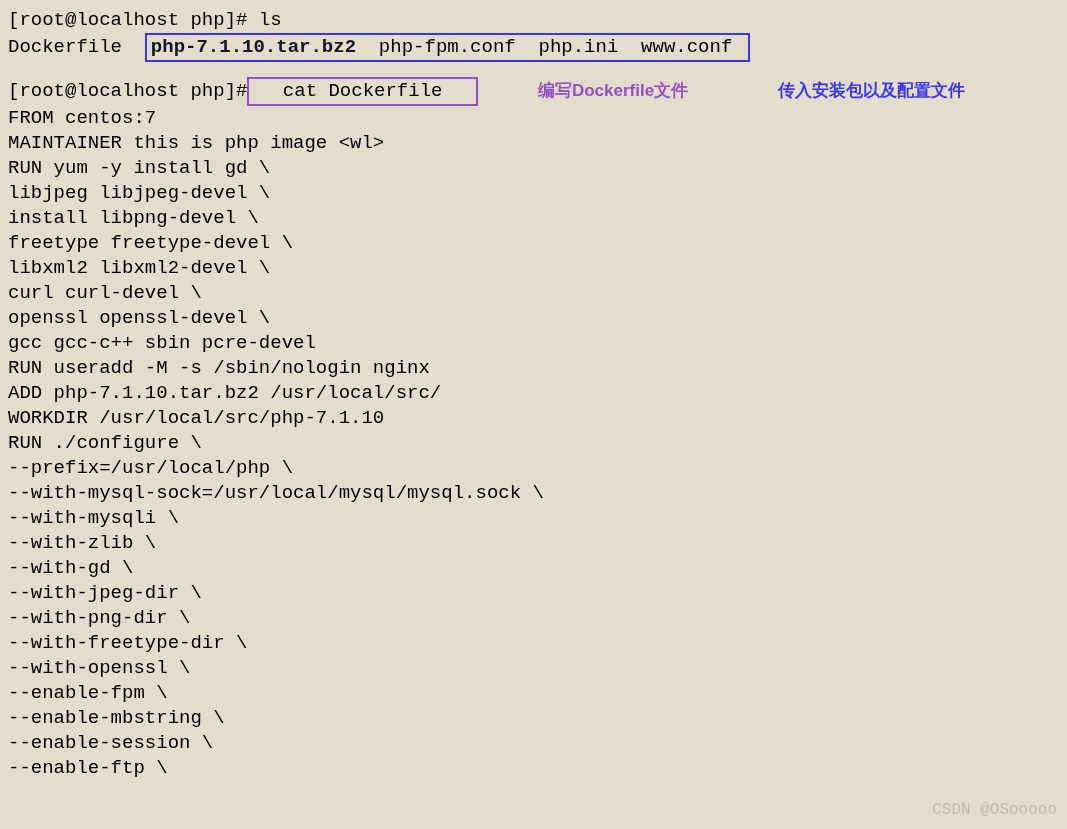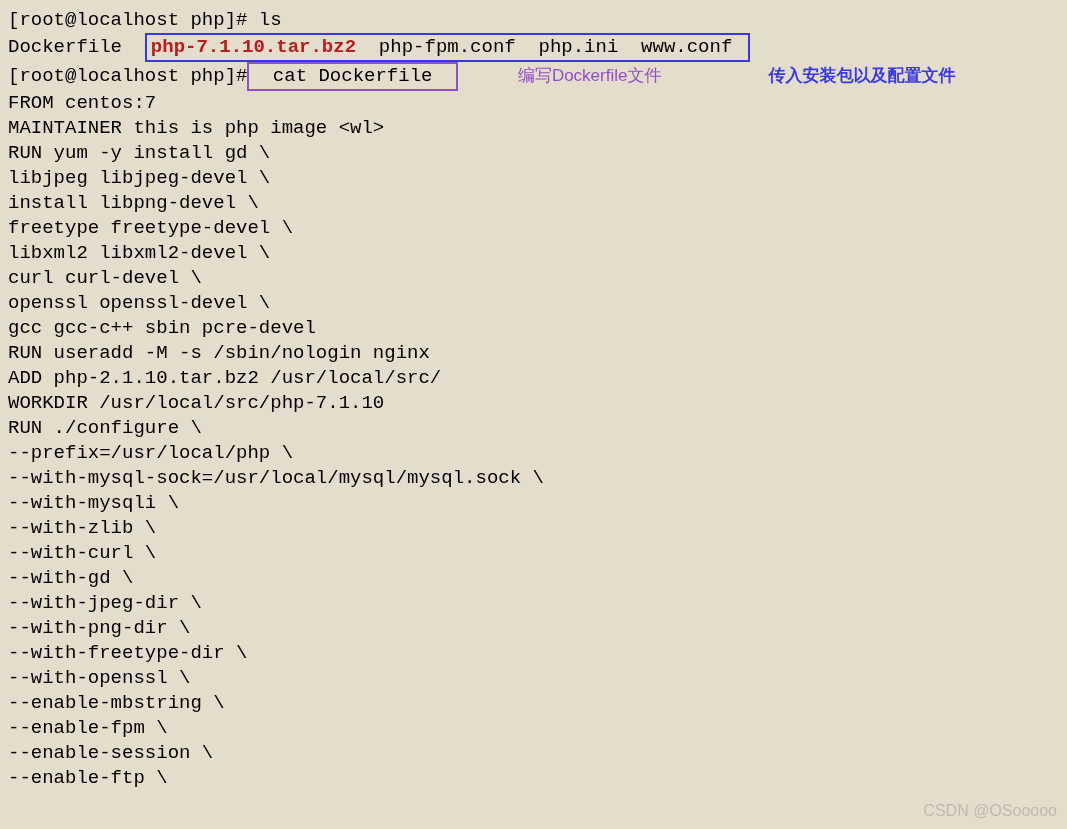--- a/index.html
+++ b/index.html
@@ -16,53 +16,53 @@
       color: #000000;
       width: 1067px;
       height: 829px;
       overflow: hidden;
       position: relative;
     }
     .line {
       white-space: pre;
     }
     .highlight-red {
-      color: #b91c1c;
+      color: #0f172a;
       font-weight: bold;
       margin-top: 30px;
     }
     .box-blue {
       border: 2px solid #3838e8;
       display: inline-block;
       padding: 0 4px;
     }
     .box-purple {
       border: 2px solid #9050c8;
       display: inline-block;
-      padding: 0 12px;
+      padding: 0 22px;
+      margin-top: 15px;
     }
     .annotation-purple {
       color: #9050c8;
-      font-weight: normal;
+      font-weight: bold;
       font-family: Arial, sans-serif;
       font-size: 17px;
     }
     .annotation-blue {
       color: #3838e8;
       font-weight: bold;
       font-family: Arial, sans-serif;
       font-size: 17px;
-      margin-left: 17px;
     }
     .watermark {
       position: absolute;
       bottom: 6px;
       right: 10px;
       color: rgba(120,120,120,0.35);
-      font-family: Liberation Sans, sans-serif;
+      font-family: Liberation Mono, monospace;
       font-size: 16px;
     }
     .col-align {
       display: inline-block;
     }
   </style>
 </head>
 <body>
 
 <div class="terminal">
@@ -76,32 +76,31 @@
   <div class="line">MAINTAINER this is php image &lt;wl&gt;</div>
   <div class="line">RUN yum -y install gd \</div>
   <div class="line">libjpeg libjpeg-devel \</div>
   <div class="line">install libpng-devel \</div>
   <div class="line">freetype freetype-devel \</div>
   <div class="line">libxml2 libxml2-devel \</div>
   <div class="line">curl curl-devel \</div>
   <div class="line">openssl openssl-devel \</div>
   <div class="line">gcc gcc-c++ sbin pcre-devel</div>
   <div class="line">RUN useradd -M -s /sbin/nologin nginx</div>
-  <div class="line">ADD php-2.1.10.tar.bz2 /usr/local/src/</div>
+  <div class="line">ADD php-7.1.10.tar.bz2 /usr/local/src/</div>
   <div class="line">WORKDIR /usr/local/src/php-7.1.10</div>
   <div class="line">RUN ./configure \</div>
   <div class="line">--prefix=/usr/local/php \</div>
   <div class="line">--with-mysql-sock=/usr/local/mysql/mysql.sock \</div>
   <div class="line">--with-mysqli \</div>
   <div class="line">--with-zlib \</div>
-  <div class="line">--with-curl \</div>
   <div class="line">--with-gd \</div>
   <div class="line">--with-jpeg-dir \</div>
   <div class="line">--with-png-dir \</div>
   <div class="line">--with-freetype-dir \</div>
   <div class="line">--with-openssl \</div>
+  <div class="line">--enable-fpm \</div>
   <div class="line">--enable-mbstring \</div>
-  <div class="line">--enable-fpm \</div>
   <div class="line">--enable-session \</div>
   <div class="line">--enable-ftp \</div>
 </div>
 
 <div class="watermark">CSDN @OSooooo</div>
 
 </body></html>

